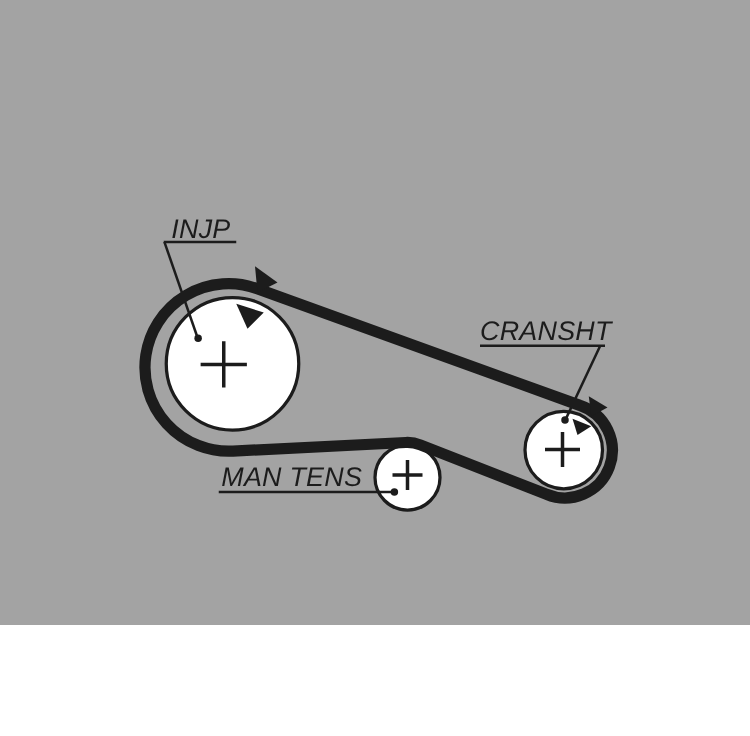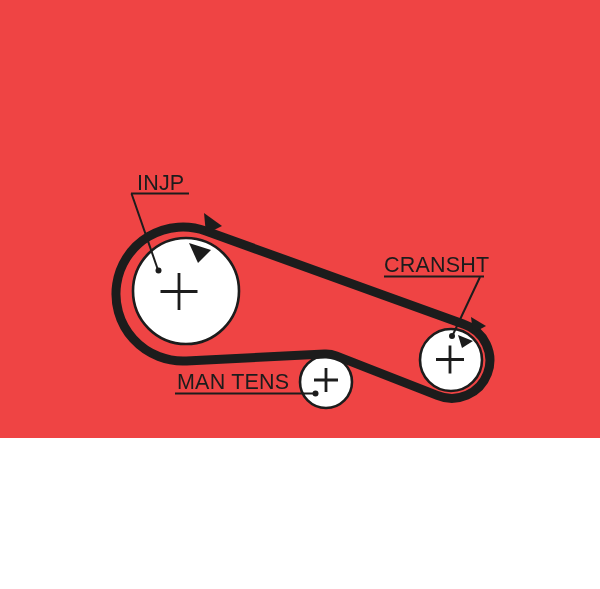--- a/index.html
+++ b/index.html
@@ -3,23 +3,24 @@
 <meta charset="utf-8">
 <style>
   html, body {
     margin: 0;
     padding: 0;
     background: #ffffff;
   }
   .canvas {
     position: relative;
     width: 600px;
-    height: 438px;
-    background: #ef4444;
+    height: 500px;
+    background: #a3a3a3;
     overflow: hidden;
+    font-style: italic;
   }
   svg { display: block; }
   .belt {
     fill: none;
     stroke: #1c1c1c;
     stroke-width: 9;
     stroke-linejoin: round;
     stroke-linecap: round;
   }
   .pulley {

